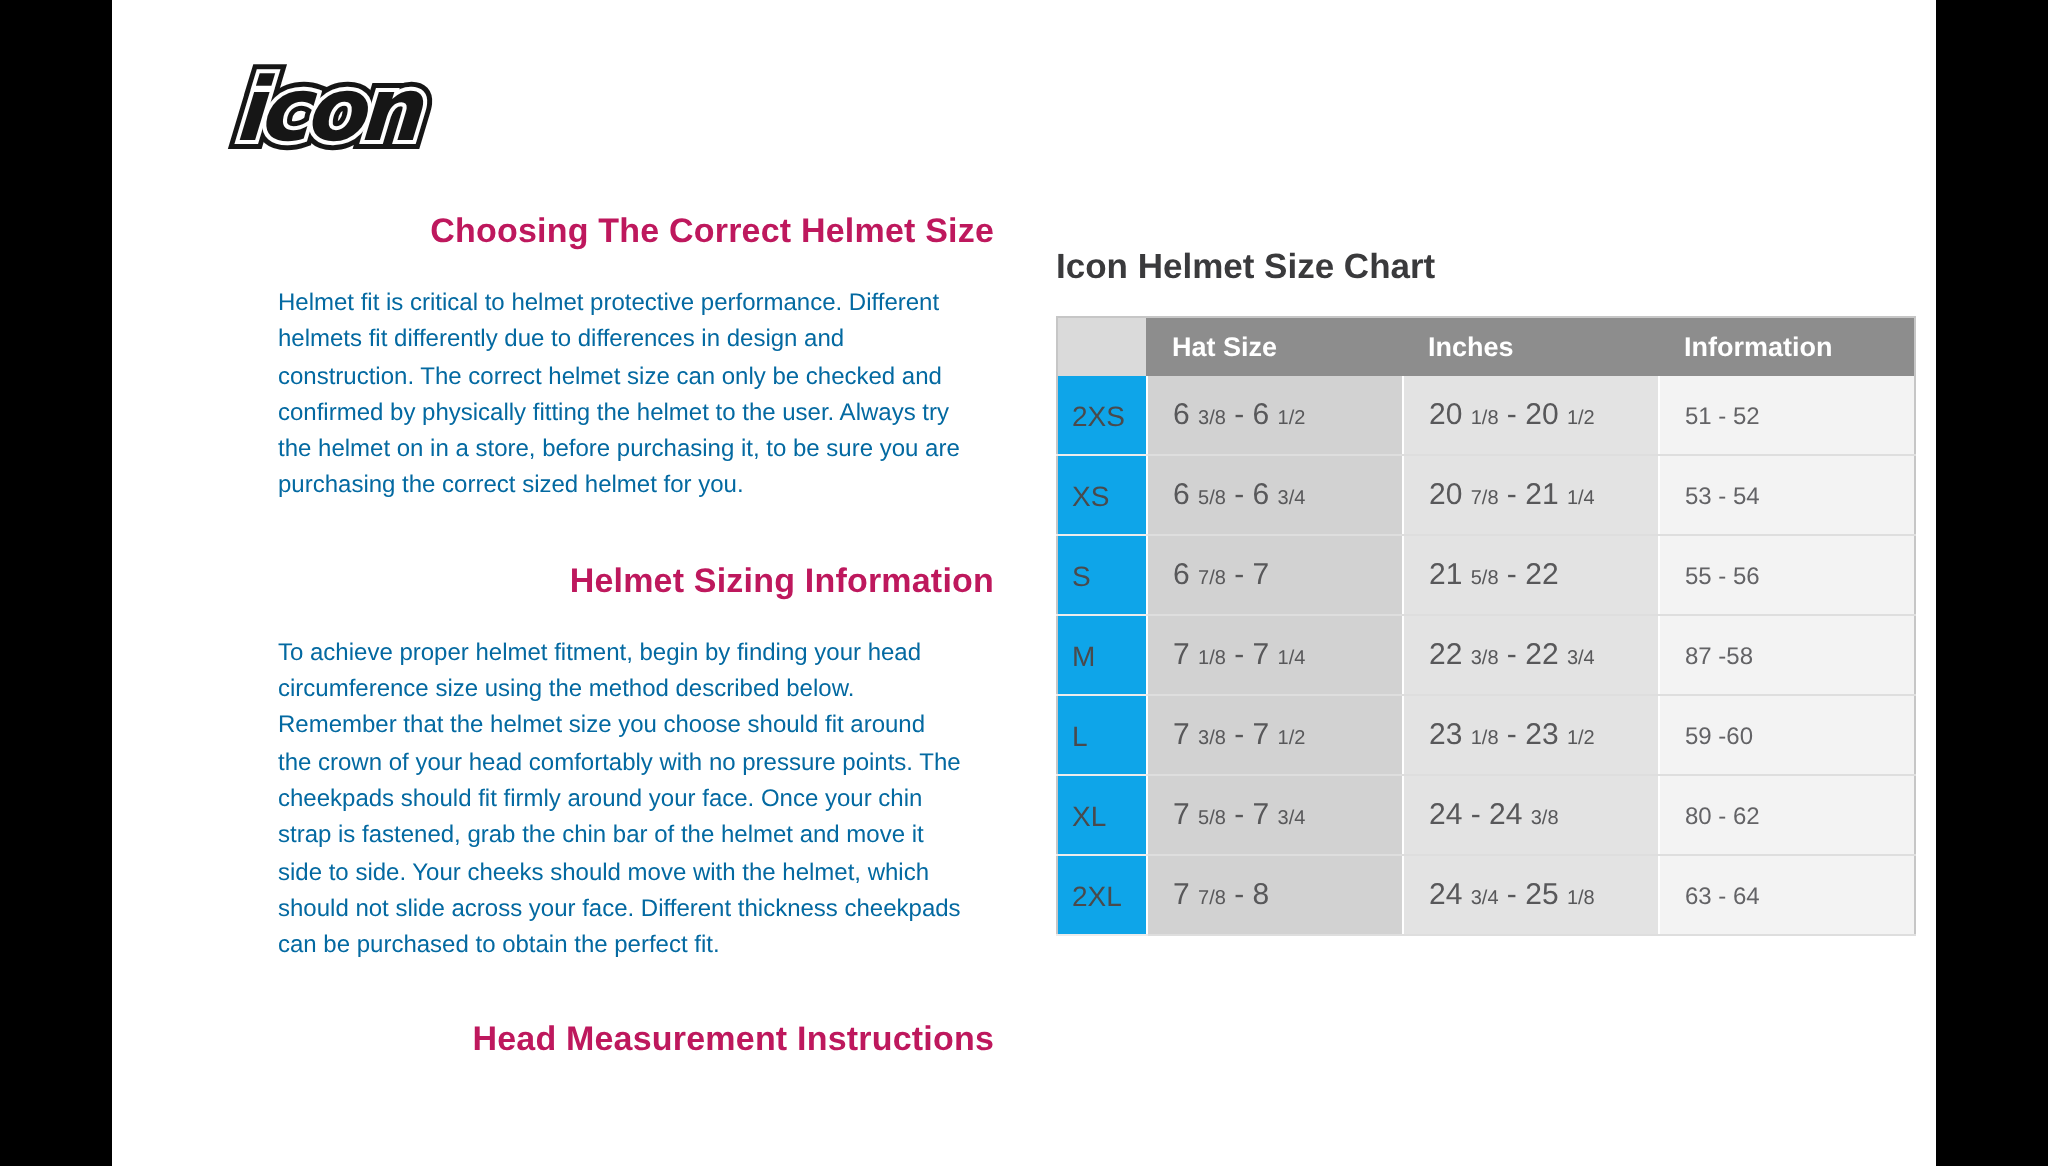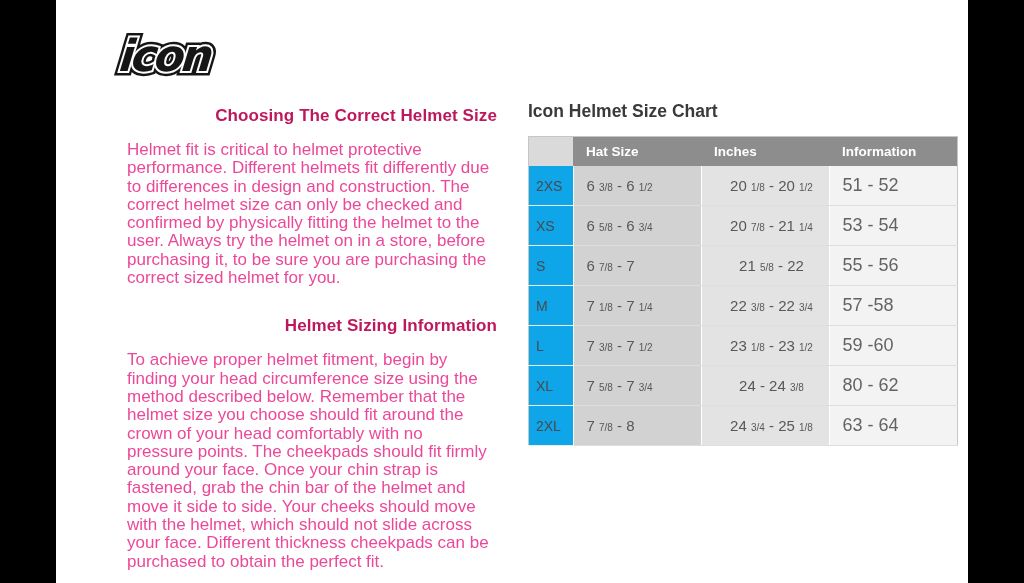--- a/index.html
+++ b/index.html
@@ -62,31 +62,31 @@
   .left-col h2 {
     margin: 29px 0 15px 0;
     font-size: 17px;
     font-weight: bold;
     color: #be185d;
     letter-spacing: 0.1px;
     text-align: right;
   }
   .left-col section:first-child h2 { margin-top: 0; }
   .left-col p {
-    margin: 4px;
-    font-size: 17px;
+    margin: 16px;
+    font-size: 12px;
     line-height: 18.3px;
-    color: #ec4899;
+    color: #0369a1;
   }
 
   
   .right-col {
     position: absolute;
     left: 472px;
-    top: 101px;
+    top: 123px;
     width: 384px;
   }
   .right-col h2 {
     margin: 0 0 14px 0;
     font-size: 17.5px;
     font-weight: bold;
     color: #3a3a3c;
   }
   table.size-chart {
     border-collapse: collapse;
@@ -119,22 +119,22 @@
     border-bottom: 1px solid rgba(160,160,160,0.35);
   }
   table.size-chart td.c0 {
     background: #0ea5e9;
     color: #4a4a4c;
     font-size: 14px;
     padding-left: 7px;
     border-bottom: 1px solid #ececec;
   }
   table.size-chart td.c1 { background: #d2d2d2; border-left: 1px solid rgba(255,255,255,0.85); }
-  table.size-chart td.c2 { background: #e3e3e3; border-left: 1px solid rgba(255,255,255,0.85); text-align: center; }
-  table.size-chart td.c3 { background: #f3f3f3; font-size: 18px; color: #636366; border-left: 1px solid rgba(255,255,255,0.85); }
+  table.size-chart td.c2 { background: #e3e3e3; border-left: 1px solid rgba(255,255,255,0.85); }
+  table.size-chart td.c3 { background: #f3f3f3; font-size: 12px; color: #636366; border-left: 1px solid rgba(255,255,255,0.85); }
   table.size-chart td .fr { font-size: 10px; }
 </style>
 </head>
 <body>
 
 <div class="viewport">
   <div class="page">
 
     <div class="logo">
       <span class="logo-l l1">icon</span>
@@ -184,21 +184,21 @@
             <tr>
               <td class="c0">S</td>
               <td class="c1">6 <span class="fr">7/8</span> - 7</td>
               <td class="c2">21 <span class="fr">5/8</span> - 22</td>
               <td class="c3">55 - 56</td>
             </tr>
             <tr>
               <td class="c0">M</td>
               <td class="c1">7 <span class="fr">1/8</span> - 7 <span class="fr">1/4</span></td>
               <td class="c2">22 <span class="fr">3/8</span> - 22 <span class="fr">3/4</span></td>
-              <td class="c3">57 -58</td>
+              <td class="c3">87 -58</td>
             </tr>
             <tr>
               <td class="c0">L</td>
               <td class="c1">7 <span class="fr">3/8</span> - 7 <span class="fr">1/2</span></td>
               <td class="c2">23 <span class="fr">1/8</span> - 23 <span class="fr">1/2</span></td>
               <td class="c3">59 -60</td>
             </tr>
             <tr>
               <td class="c0">XL</td>
               <td class="c1">7 <span class="fr">5/8</span> - 7 <span class="fr">3/4</span></td>

